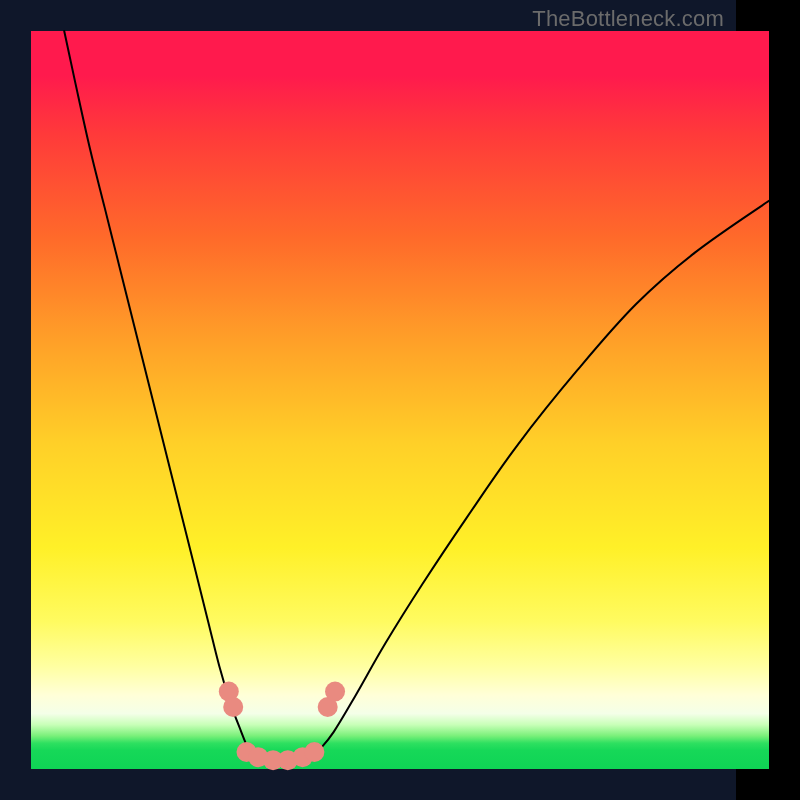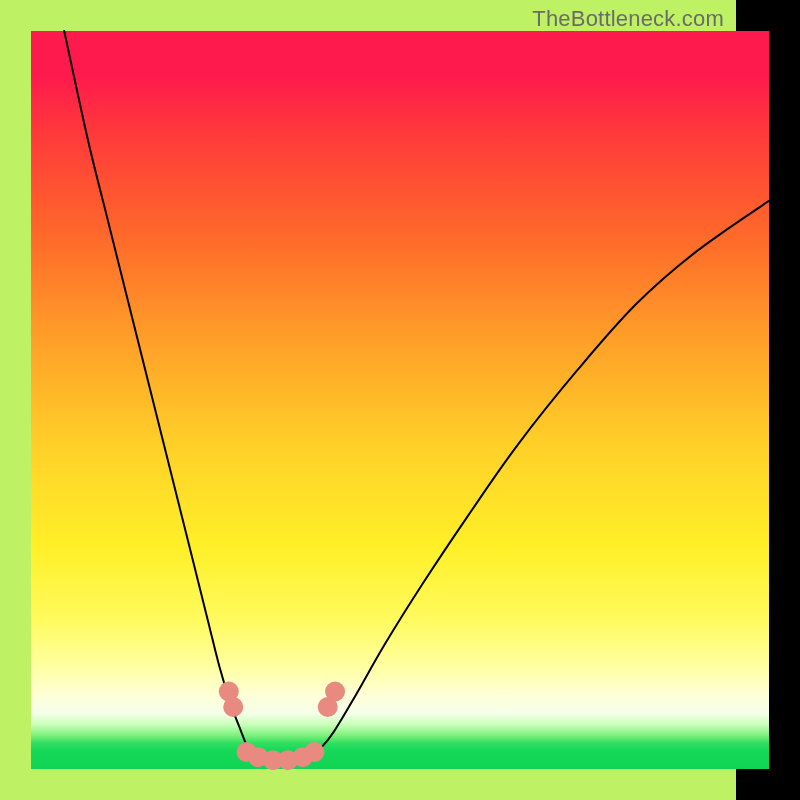--- a/index.html
+++ b/index.html
@@ -10,21 +10,21 @@
     background: #000;
     font-family: Arial, Helvetica, sans-serif;
     overflow: hidden;
   }
   .frame {
     position: absolute;
     left: 0;
     top: 0;
     width: 736px;
     height: 800px;
-    background: #bef264;
+    background: #0f172a;
   }
   .plot {
     position: absolute;
     left: 31px;
     top: 31px;
     width: 738px;
     height: 738px;
     
     background: linear-gradient(
       to bottom,

